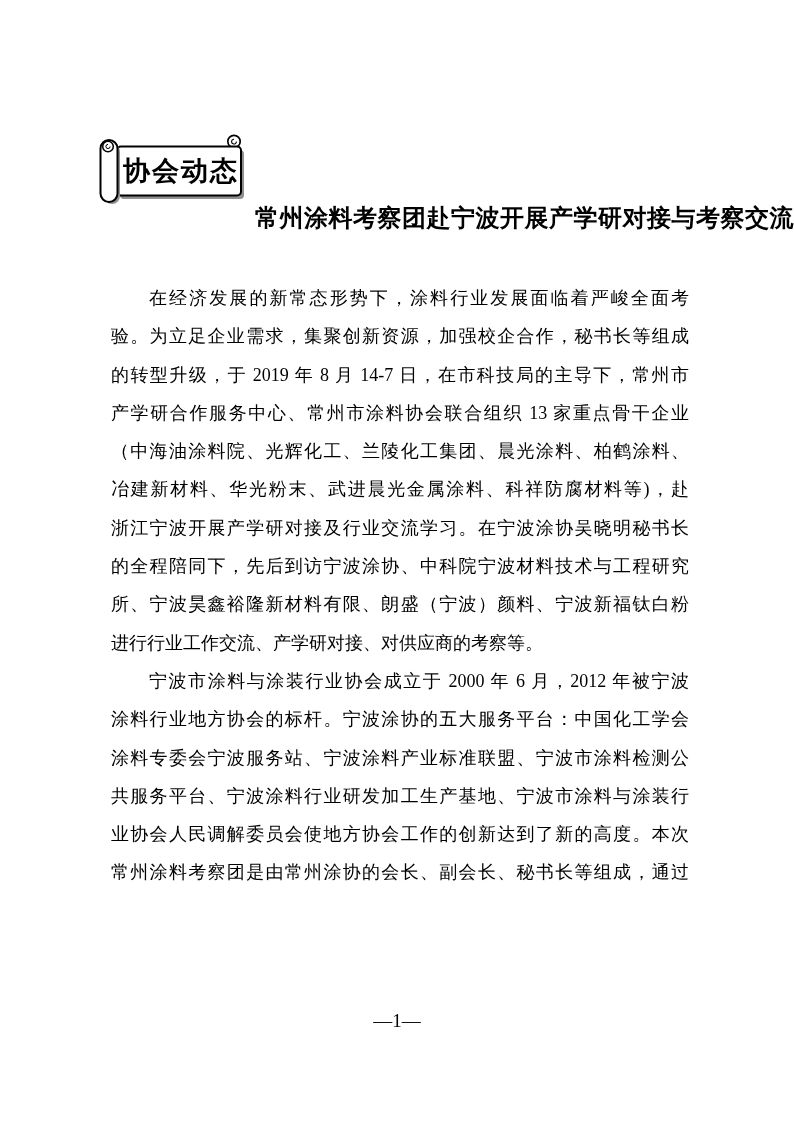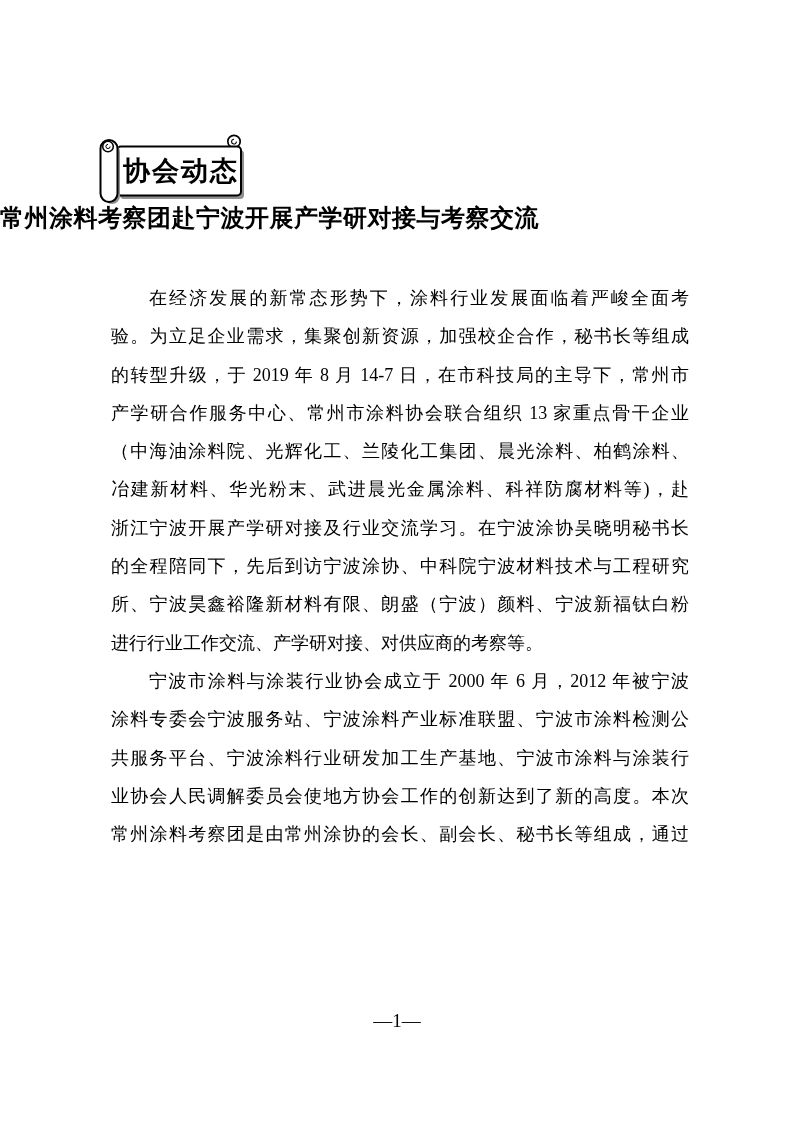--- a/index.html
+++ b/index.html
@@ -34,21 +34,21 @@
     font-weight: bold;
     letter-spacing: 2px;
     white-space: nowrap;
   }
   
   .article-title {
     position: absolute;
     left: 0;
     top: 198px;
     width: 100%;
-    text-align: left;
+    text-align: right;
     font-size: 24px;
     line-height: 40px;
     font-weight: 800;
     letter-spacing: 0.5px;
     white-space: nowrap;
   }
   
   .body-text {
     position: absolute;
     left: 111px;
@@ -111,20 +111,21 @@
       <div class="body-line">验。为立足企业需求，集聚创新资源，加强校企合作，秘书长等组成</div>
       <div class="body-line">的转型升级，于 2019 年 8 月 14-7 日，在市科技局的主导下，常州市</div>
       <div class="body-line">产学研合作服务中心、常州市涂料协会联合组织 13 家重点骨干企业</div>
       <div class="body-line">（中海油涂料院、光辉化工、兰陵化工集团、晨光涂料、柏鹤涂料、</div>
       <div class="body-line">冶建新材料、华光粉末、武进晨光金属涂料、科祥防腐材料等)，赴</div>
       <div class="body-line">浙江宁波开展产学研对接及行业交流学习。在宁波涂协吴晓明秘书长</div>
       <div class="body-line">的全程陪同下，先后到访宁波涂协、中科院宁波材料技术与工程研究</div>
       <div class="body-line">所、宁波昊鑫裕隆新材料有限、朗盛（宁波）颜料、宁波新福钛白粉</div>
       <div class="body-line no-justify">进行行业工作交流、产学研对接、对供应商的考察等。</div>
       <div class="body-line indent">宁波市涂料与涂装行业协会成立于 2000 年 6 月，2012 年被宁波</div>
+      <div class="body-line">涂料行业地方协会的标杆。宁波涂协的五大服务平台：中国化工学会</div>
       <div class="body-line">涂料专委会宁波服务站、宁波涂料产业标准联盟、宁波市涂料检测公</div>
       <div class="body-line">共服务平台、宁波涂料行业研发加工生产基地、宁波市涂料与涂装行</div>
       <div class="body-line">业协会人民调解委员会使地方协会工作的创新达到了新的高度。本次</div>
       <div class="body-line">常州涂料考察团是由常州涂协的会长、副会长、秘书长等组成，通过</div>
     </div>
 
   <div class="page-footer">—1—</div>
 
 </div>
 

